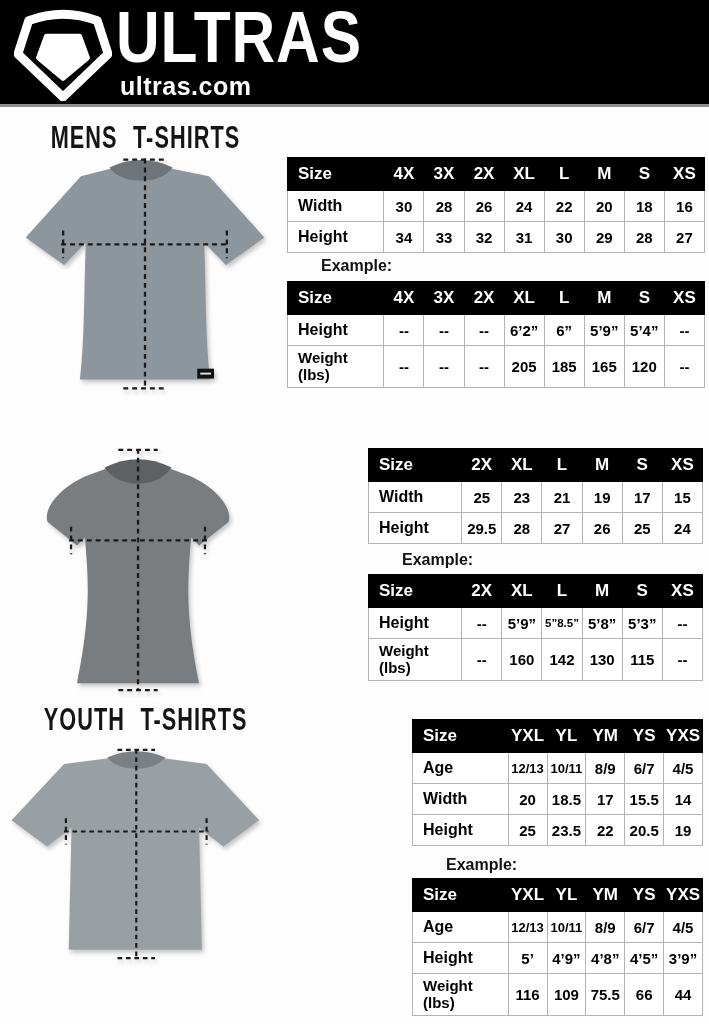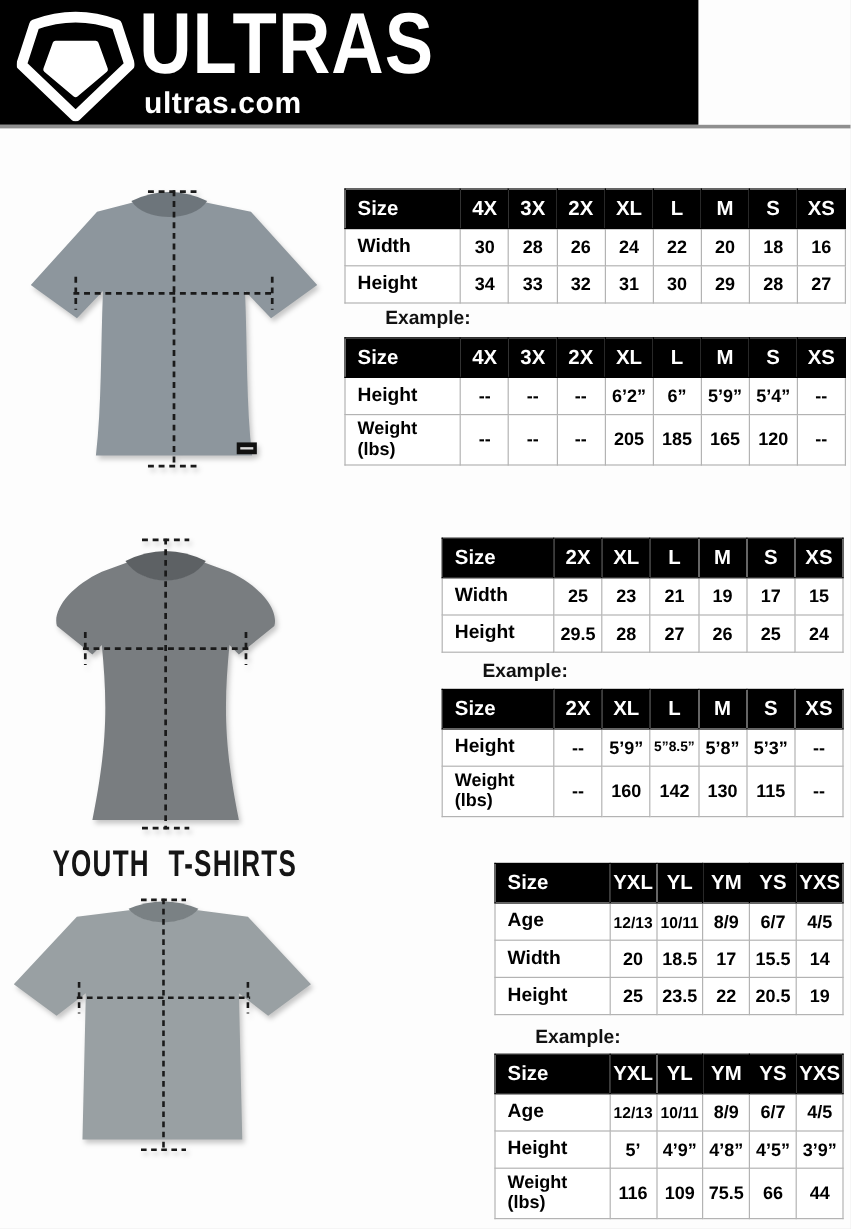--- a/index.html
+++ b/index.html
@@ -2,21 +2,21 @@
 <html><head>
 <meta charset="utf-8">
 <style>
   html,body{margin:0;padding:0;background:#e8e8e8;}
   #page{
     position:relative;width:709px;height:1024px;margin:0 auto;
     background:#fdfdfd;overflow:hidden;
     font-family:"Liberation Sans",sans-serif;color:#000;
   }
   
-  .hdr{position:absolute;left:0;top:0;width:582px;height:104px;background:#000;}
+  .hdr{position:absolute;left:0;top:0;width:709px;height:104px;background:#000;}
   .hdr-rule{position:absolute;left:0;top:104px;width:709px;height:3px;background:#8f8f8f;}
   .logo{position:absolute;left:14px;top:3px;}
   .brand{
     position:absolute;left:116px;top:6px;color:#fff;
     font-size:72px;font-weight:bold;line-height:62px;white-space:nowrap;
     transform:scaleX(0.84);transform-origin:left top;letter-spacing:1px;
   }
   .site{position:absolute;left:120px;top:72px;color:#fff;font-size:25px;font-weight:bold;letter-spacing:0.5px;}
   
   .sec-title{position:absolute;left:0;width:290px;text-align:center;font-weight:bold;font-size:31px;color:#151515;white-space:nowrap;}
@@ -49,20 +49,23 @@
   <div class="hdr">
     <svg class="logo" width="98" height="98" viewBox="0 0 100 100">
       <path d="M15,18 Q50,5 85,18 L96,52 L50,96 L4,52 Z" fill="none" stroke="#fff" stroke-width="9" stroke-linejoin="round"></path>
       <path d="M33,34 L67,34 L75,56 L50,77 L25,56 Z" fill="#fff" stroke="#fff" stroke-width="5" stroke-linejoin="round"></path>
     </svg>
     <div class="brand">ULTRAS</div>
     <div class="site">ultras.com</div>
   </div>
   <div class="hdr-rule"></div>
 
+  <div class="sec-title" style="top:120px">
+    <span class="cond">MENS T-SHIRTS</span>
+  </div>
 
   <svg class="shirt" style="left:2px;top:150px" width="286" height="248" viewBox="0 0 290 250">
     <path d="M111,18 C122,34 160,34 171,18 L210,26 L266,88 L227,116 L205,93 C207,140 206,190 211,232 L79,232 C84,190 83,140 85,93 L63,116 L24,88 L80,26 Z" fill="#8d969d"></path>
     <path d="M109,17 Q141,2 173,17 C162,35 120,35 109,17 Z" fill="#6d757b"></path>
     <rect x="198" y="221" width="17" height="10" fill="#111"></rect>
     <rect x="201" y="225" width="11" height="2" fill="#ddd"></rect>
     <g stroke="#1a1a1a" stroke-width="2.3" stroke-dasharray="5,4">
       <line x1="145" y1="8" x2="145" y2="242"></line>
       <line x1="123" y1="9" x2="167" y2="9"></line>
       <line x1="123" y1="241" x2="167" y2="241"></line>

